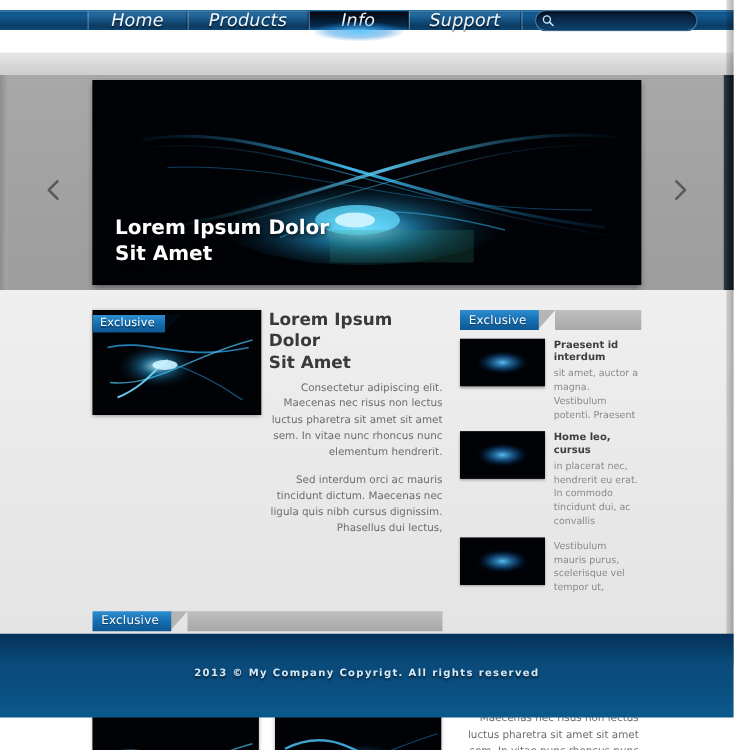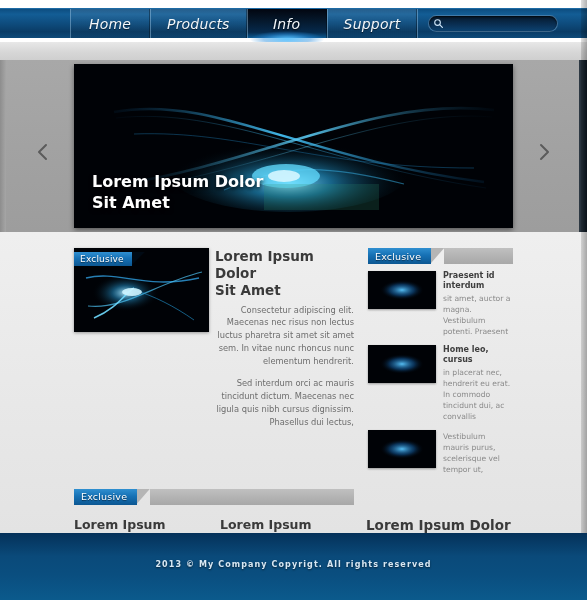--- a/index.html
+++ b/index.html
@@ -9,21 +9,21 @@
     font-family: "DejaVu Sans", "Liberation Sans", sans-serif;
     background: #ffffff; overflow: hidden;
   }
   .page { position: relative; width: 587px; height: 600px; background: #ffffff; }
 
   
   .top-strip { position: absolute; left:0; top:0; width:587px; height:8px; background:#ffffff; }
 
   
   .navbar {
-    position: absolute; left: 0; top: 8px; width: 587px; height: 30px;
+    position: absolute; left: 0; top: 8px; width: 587px; height: 16px;
     background: linear-gradient(to bottom, #0d4d80 0%, #135d95 18%, #0e4b7c 52%, #0a3c66 78%, #0e4a79 100%);
     display: flex; align-items: stretch;
     border-top: 1px solid #1d6ba5;
   }
   .nav-left-fill { width: 70px; }
   .nav-item {
     position: relative;
     display: flex; align-items: center; justify-content: center;
     padding: 0 16px; min-width: 80px;
     color: #f2f7fb; font-size: 14px; font-style: italic; font-weight: 500;
@@ -152,21 +152,21 @@
 
   .two-col { display: flex; gap: 13px; margin-top: 12px; }
   .two-col .cell { width: 133px; }
   .two-col .cell h3 { color:#3a3a3a; font-size: 12.5px; font-weight:bold; line-height:1.25; margin-bottom:6px; }
   .two-col .cell .shot { width: 133px; height: 86px; background:#000206; position: relative; overflow:hidden;
     box-shadow: 0 1px 3px rgba(0,0,0,.35); }
   .bottom-right { width: 145px; margin-left: 13px; }
 
   
   .footer {
-    position: absolute; left: 0; top: 533px; width: 523px; height: 67px;
+    position: absolute; left: 0; top: 507px; width: 523px; height: 67px;
     background: linear-gradient(to bottom, #06365e 0%, #0b4c7c 28%, #0d5party 0%, #0a4a78 55%, #09547f 80%, #0c5e8d 100%);
     text-decoration: underline;
   }
   .footer-inner {
     position: absolute; left:0; top:0; width:587px; height:67px;
     background: linear-gradient(to bottom, #053159 0%, #0a4a7a 35%, #0a4e7f 62%, #0b5a8c 100%);
   }
   .footer-text {
     position: absolute; left: 0; top: 27px; width: 587px; text-align: center;
     color: #d8e8f4; font-size: 8px; font-weight: bold; letter-spacing: 1.1px;

